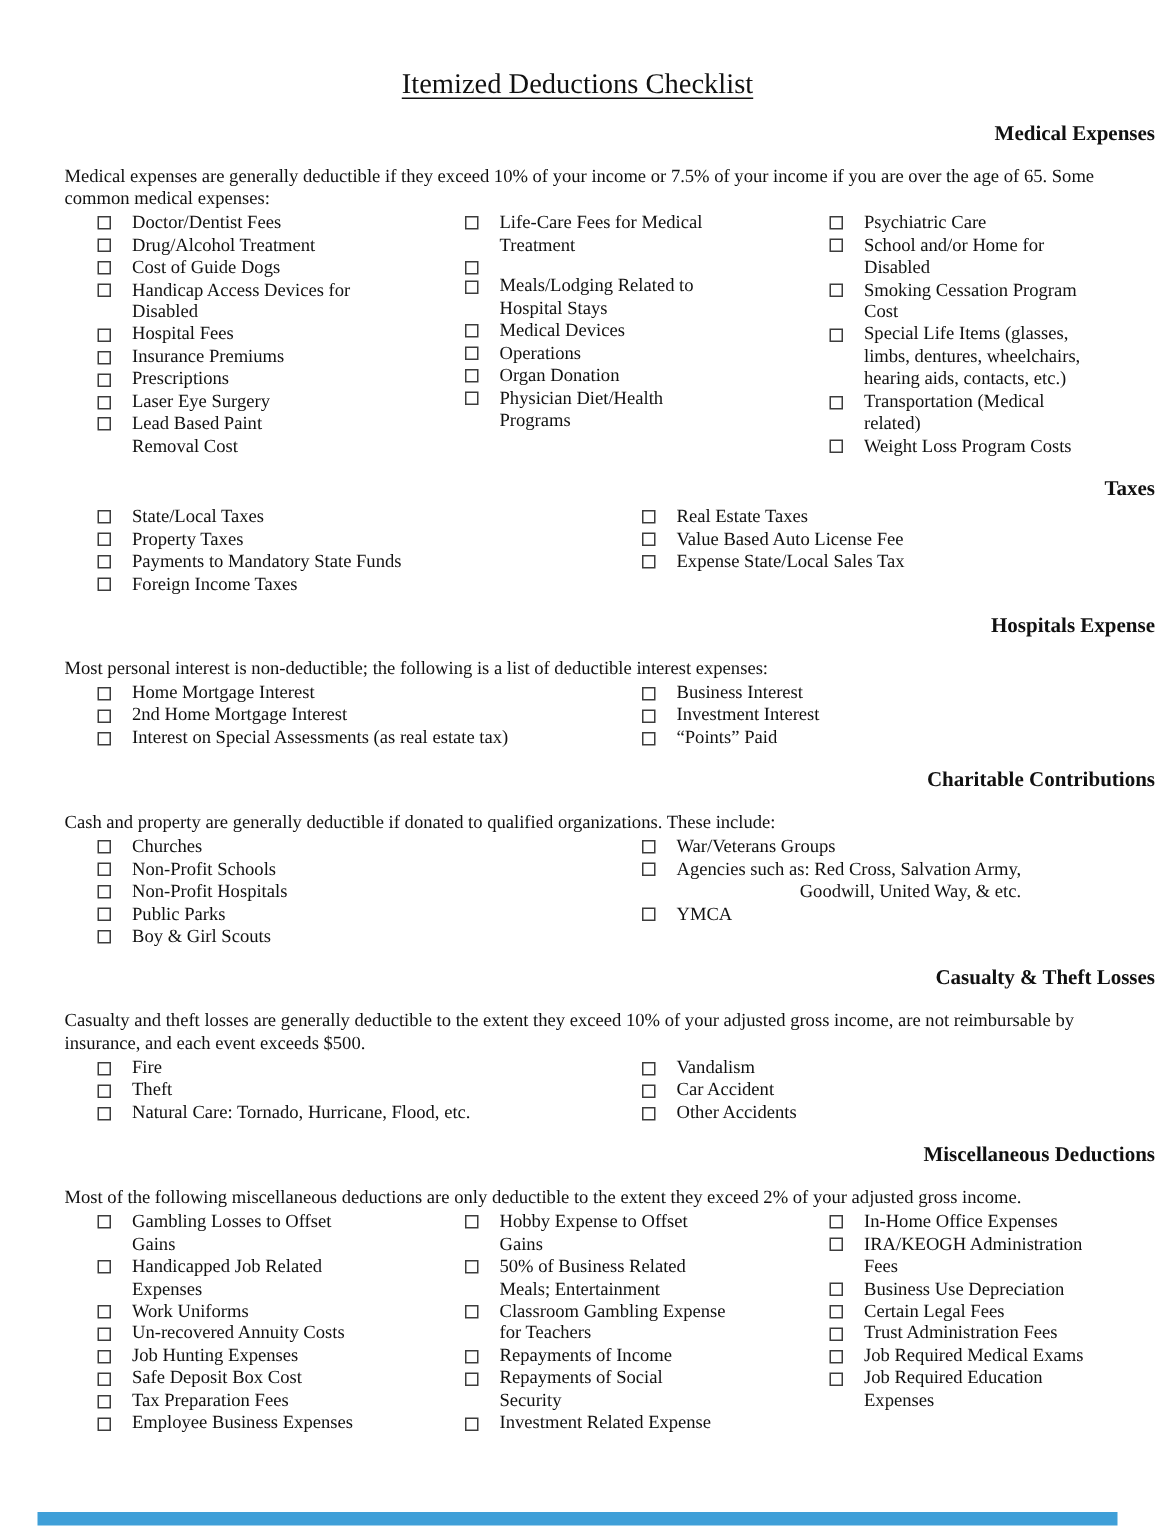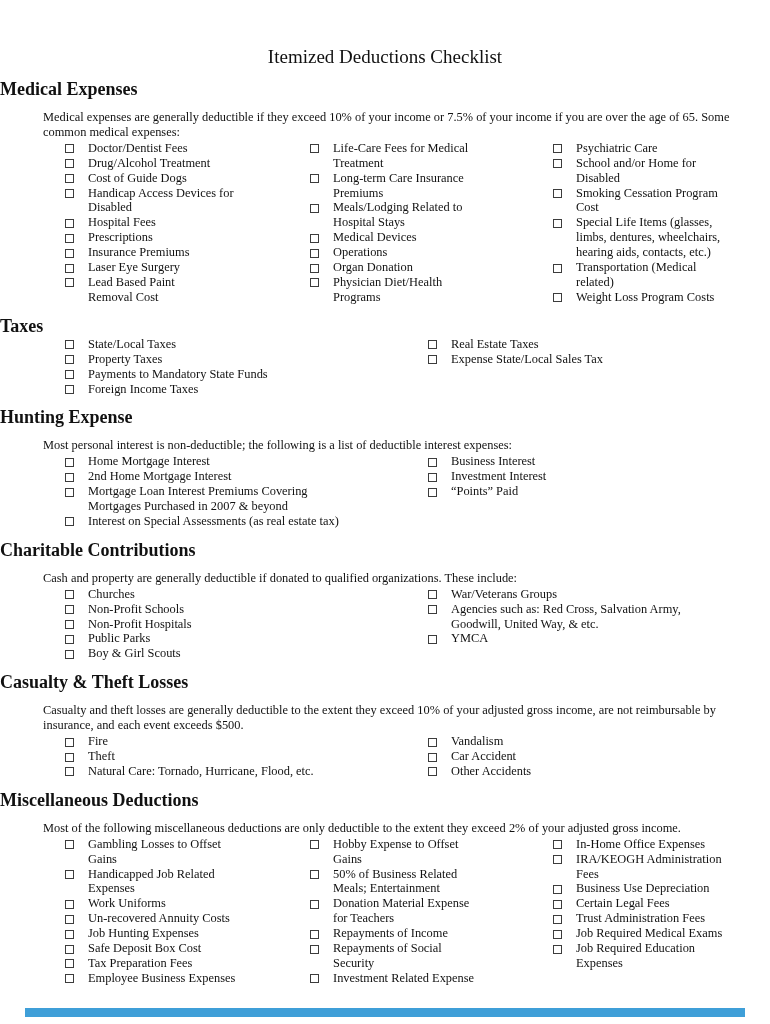--- a/index.html
+++ b/index.html
@@ -11,41 +11,42 @@
     overflow:hidden;
     font-family:"Liberation Serif","DejaVu Serif",serif;
     color:#111;
   }
   .doc-title{
     margin:45px 0 0 0;
     text-align:center;
     font-size:19px;
     font-weight:normal;
     line-height:23px;
+    text-decoration:underline;
     text-underline-offset:3px;
   }
   .sec-heading{
     margin:13px 0 2px 0;
-    text-align:left;
-    font-size:18px;
+    text-align:right;
+    font-size:14px;
     font-weight:bold;
     line-height:17px;
   }
   .sec-intro{
     margin:12px 40px 1px 43px;
     font-size:12.4px;
     line-height:14.9px;
   }
   .cols{
     display:grid;
     margin-left:65px;
     margin-right:24px;
   }
   .cols-3{grid-template-columns:245px 243px 1fr;}
-  .cols-2{grid-template-columns:363px 1fr;}
+  .cols-2{grid-template-columns:363px 1fr;text-align:right;}
   .item{
     display:flex;
     align-items:flex-start;
     font-size:12.4px;
     line-height:14.9px;
   }
   .cb{
     flex:0 0 auto;
     width:7px;height:7px;
     border:1px solid #3c3c3c;
@@ -89,46 +90,44 @@
               <span class="cb" role="checkbox" aria-checked="false"></span>
               <span class="item-label">Handicap Access Devices for
 Disabled</span>
             </div>
             <div class="item">
               <span class="cb" role="checkbox" aria-checked="false"></span>
               <span class="item-label">Hospital Fees</span>
             </div>
             <div class="item">
               <span class="cb" role="checkbox" aria-checked="false"></span>
+              <span class="item-label">Insurance Premiums</span>
+            </div>
+            <div class="item">
+              <span class="cb" role="checkbox" aria-checked="false"></span>
               <span class="item-label">Prescriptions</span>
-            </div>
-            <div class="item">
-              <span class="cb" role="checkbox" aria-checked="false"></span>
-              <span class="item-label">Insurance Premiums</span>
             </div>
             <div class="item">
               <span class="cb" role="checkbox" aria-checked="false"></span>
               <span class="item-label">Laser Eye Surgery</span>
             </div>
             <div class="item">
               <span class="cb" role="checkbox" aria-checked="false"></span>
               <span class="item-label">Lead Based Paint
 Removal Cost</span>
             </div>
           </div>
           <div class="col">
             <div class="item">
               <span class="cb" role="checkbox" aria-checked="false"></span>
               <span class="item-label">Life-Care Fees for Medical
 Treatment</span>
             </div>
             <div class="item">
               <span class="cb" role="checkbox" aria-checked="false"></span>
-              <span class="item-label">Long-term Care Insurance
-Premiums</span>
             </div>
             <div class="item">
               <span class="cb" role="checkbox" aria-checked="false"></span>
               <span class="item-label">Meals/Lodging Related to
 Hospital Stays</span>
             </div>
             <div class="item">
               <span class="cb" role="checkbox" aria-checked="false"></span>
               <span class="item-label">Medical Devices</span>
             </div>
@@ -200,42 +199,41 @@
               <span class="item-label">Foreign Income Taxes</span>
             </div>
           </div>
           <div class="col">
             <div class="item">
               <span class="cb" role="checkbox" aria-checked="false"></span>
               <span class="item-label">Real Estate Taxes</span>
             </div>
             <div class="item">
               <span class="cb" role="checkbox" aria-checked="false"></span>
+              <span class="item-label">Value Based Auto License Fee</span>
+            </div>
+            <div class="item">
+              <span class="cb" role="checkbox" aria-checked="false"></span>
               <span class="item-label">Expense State/Local Sales Tax</span>
             </div>
           </div>
         </div>
       </section>
       <section>
-        <h2 class="sec-heading">Hunting Expense</h2>
+        <h2 class="sec-heading">Hospitals Expense</h2>
         <p class="sec-intro">Most personal interest is non-deductible; the following is a list of deductible interest expenses:</p>
         <div class="cols cols-2">
           <div class="col">
             <div class="item">
               <span class="cb" role="checkbox" aria-checked="false"></span>
               <span class="item-label">Home Mortgage Interest</span>
             </div>
             <div class="item">
               <span class="cb" role="checkbox" aria-checked="false"></span>
               <span class="item-label">2nd Home Mortgage Interest</span>
-            </div>
-            <div class="item">
-              <span class="cb" role="checkbox" aria-checked="false"></span>
-              <span class="item-label">Mortgage Loan Interest Premiums Covering
-Mortgages Purchased in 2007 &amp; beyond</span>
             </div>
             <div class="item">
               <span class="cb" role="checkbox" aria-checked="false"></span>
               <span class="item-label">Interest on Special Assessments (as real estate tax)</span>
             </div>
           </div>
           <div class="col">
             <div class="item">
               <span class="cb" role="checkbox" aria-checked="false"></span>
               <span class="item-label">Business Interest</span>
@@ -374,21 +372,21 @@
               <span class="item-label">Hobby Expense to Offset
 Gains</span>
             </div>
             <div class="item">
               <span class="cb" role="checkbox" aria-checked="false"></span>
               <span class="item-label">50% of Business Related
 Meals; Entertainment</span>
             </div>
             <div class="item">
               <span class="cb" role="checkbox" aria-checked="false"></span>
-              <span class="item-label">Donation Material Expense
+              <span class="item-label">Classroom Gambling Expense
 for Teachers</span>
             </div>
             <div class="item">
               <span class="cb" role="checkbox" aria-checked="false"></span>
               <span class="item-label">Repayments of Income</span>
             </div>
             <div class="item">
               <span class="cb" role="checkbox" aria-checked="false"></span>
               <span class="item-label">Repayments of Social
 Security</span>

